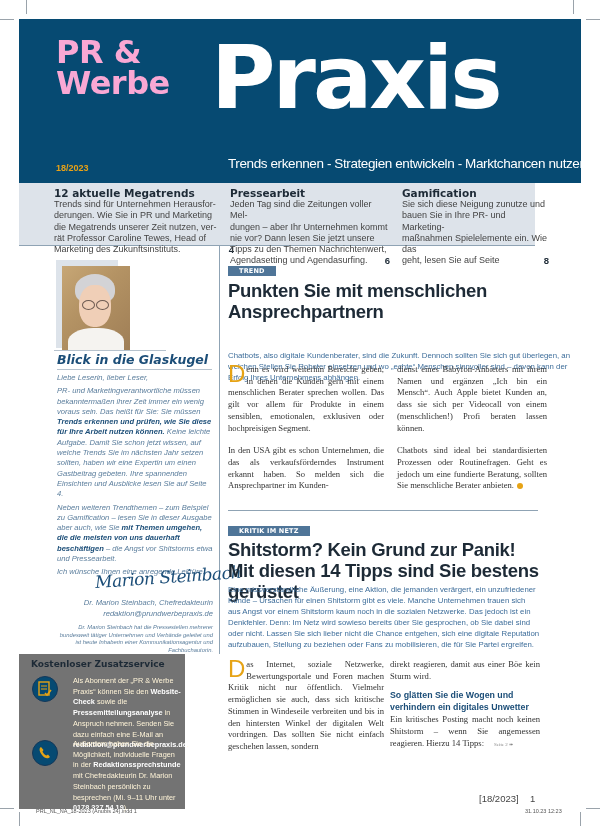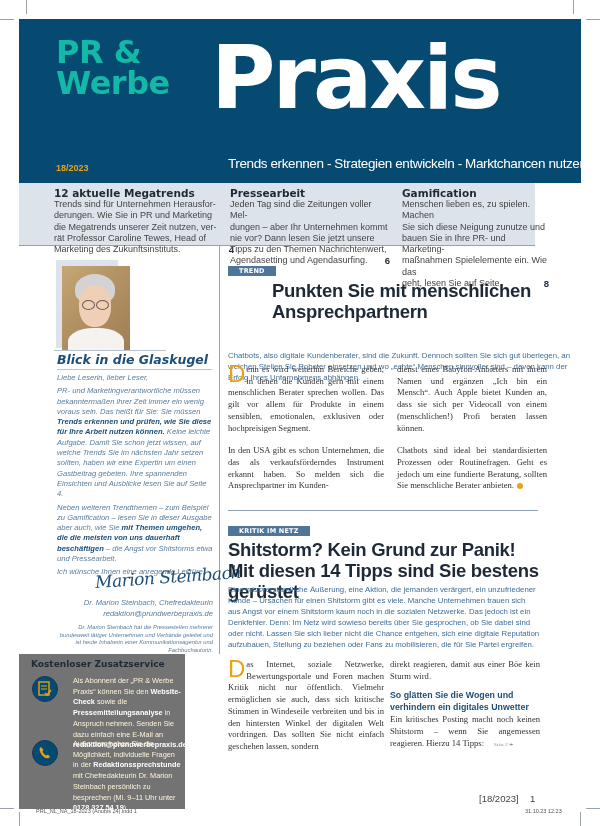--- a/index.html
+++ b/index.html
@@ -3,21 +3,21 @@
 <meta charset="utf-8">
 <style>
   * { box-sizing: border-box; margin: 0; padding: 0; }
   html, body { width: 600px; height: 826px; background: #ffffff; overflow: hidden; }
   body { position: relative; font-family: "Liberation Sans", sans-serif; color: #333; }
 
   .crop { position: absolute; background: #9aa3ab; }
 
   
   .masthead { position: absolute; left: 19px; top: 19px; width: 562px; height: 164px; background: #064a72; }
-  .brand-small { position: absolute; left: 37px; top: 18px; color: #14b8a6; font-family: "DejaVu Sans", sans-serif; font-weight: bold; font-size: 32px; line-height: 31px; letter-spacing: -0.5px; }
+  .brand-small { position: absolute; left: 37px; top: 18px; color: #f9a8d4; font-family: "DejaVu Sans", sans-serif; font-weight: bold; font-size: 32px; line-height: 31px; letter-spacing: -0.5px; }
   .brand-big { position: absolute; left: 192px; top: 14px; color: #ffffff; font-family: "DejaVu Sans", sans-serif; font-weight: bold; font-size: 88px; line-height: 90px; letter-spacing: -3px; text-align: center; }
   .issue { position: absolute; left: 37px; top: 144px; color: #e9a216; font-size: 9px; font-weight: bold; }
   .tagline { position: absolute; left: 209px; top: 137px; color: #ffffff; font-size: 13.5px; letter-spacing: -0.4px; white-space: nowrap; }
 
   
   .teasers { position: absolute; left: 19px; top: 183px; width: 516px; height: 63px; background: #dde3ea; border-bottom: 1px solid #8fa3b4; }
   .teaser { position: absolute; top: 4px; font-size: 9px; line-height: 11.3px; color: #444; }
   .teaser h3 { font-family: "DejaVu Sans", sans-serif; font-size: 10.5px; line-height: 12px; color: #1d2a36; font-weight: bold; }
   .teaser .pg { position: absolute; right: 0; bottom: 0; font-weight: bold; color: #1d2a36; font-size: 9.5px; }
   .vline { position: absolute; left: 219px; top: 246px; width: 1px; height: 408px; background: #8fa3b4; }
@@ -96,21 +96,20 @@
     <h3>Pressearbeit</h3>
     <div>Jeden Tag sind die Zeitungen voller Mel-</div>
     <div>dungen – aber Ihr Unternehmen kommt</div>
     <div>nie vor? Dann lesen Sie jetzt unsere</div>
     <div>Tipps zu den Themen Nachrichtenwert,</div>
     <div>Agendasetting und Agendasurfing.</div>
     <span class="pg">6</span>
   </div>
   <div class="teaser" style="left:383px;width:147px;">
     <h3>Gamification</h3>
-    <div>Menschen lieben es, zu spielen. Machen</div>
     <div>Sie sich diese Neigung zunutze und</div>
     <div>bauen Sie in Ihre PR- und Marketing-</div>
     <div>maßnahmen Spielelemente ein. Wie das</div>
     <div>geht, lesen Sie auf Seite</div>
     <span class="pg">8</span>
   </div>
 </section>
 
 <div class="vline"></div>
 
@@ -157,21 +156,21 @@
     <svg width="14" height="14" viewBox="0 0 14 14">
         <path d="M3 1 C1 2 1 5 4 9 C7 13 10 13 12 11 L10 8.5 L8.5 9.5 C7 9 5 7 4.5 5.5 L5.5 4 Z" fill="#e6a315"></path>
       </svg>
   </div>
   <div class="svc-text" style="top:85px;">
     <span>Außerdem haben Sie die Möglichkeit, individuelle Fragen in der </span><b>Redaktionssprechstunde</b><span> mit Chefredakteurin Dr. Marion Steinbach persönlich zu besprechen (Mi. 9–11 Uhr unter </span><b>0178 327 54 19</b><span>).</span>
   </div>
 </aside>
 
 <span class="kicker" style="left:228px;top:266px;">TREND</span>
-<h1 class="headline" style="top:280px;margin-left:44px;">
+<h1 class="headline" style="top:280px;">
   <div>Punkten Sie mit menschlichen</div>
   <div>Ansprechpartnern</div>
 </h1>
 <p class="lead" style="top:326px;width:360px;margin-top:24px;">Chatbots, also digitale Kundenberater, sind die Zukunft. Dennoch sollten Sie sich gut überlegen, an welchen Stellen Sie Roboter einsetzen und wo „echte“ Menschen sinnvoller sind – davon kann der Erfolg Ihres Unternehmens abhängen.</p>
 <div class="body-col" style="left:228px;top:364px;width:156px;">
   <p><span class="dropcap">D</span><span>enn es wird weiterhin Bereiche geben, in denen die Kunden gern mit einem menschlichen Berater sprechen wollen. Das gilt vor allem für Produkte in einem sensiblen, emotionalen, exklusiven oder hochpreisigen Segment.</span></p>
   <p>In den USA gibt es schon Unternehmen, die das als verkaufsförderndes Instrument erkannt haben. So melden sich die Ansprechpartner im Kunden-</p>
 </div>
 <div class="body-col" style="left:397px;top:364px;width:150px;">
   <p>dienst eines Babyfon-Anbieters mit ihrem Namen und ergänzen „Ich bin ein Mensch“. Auch Apple bietet Kunden an, dass sie sich per Videocall von einem (menschlichen!) Profi beraten lassen können.</p>

